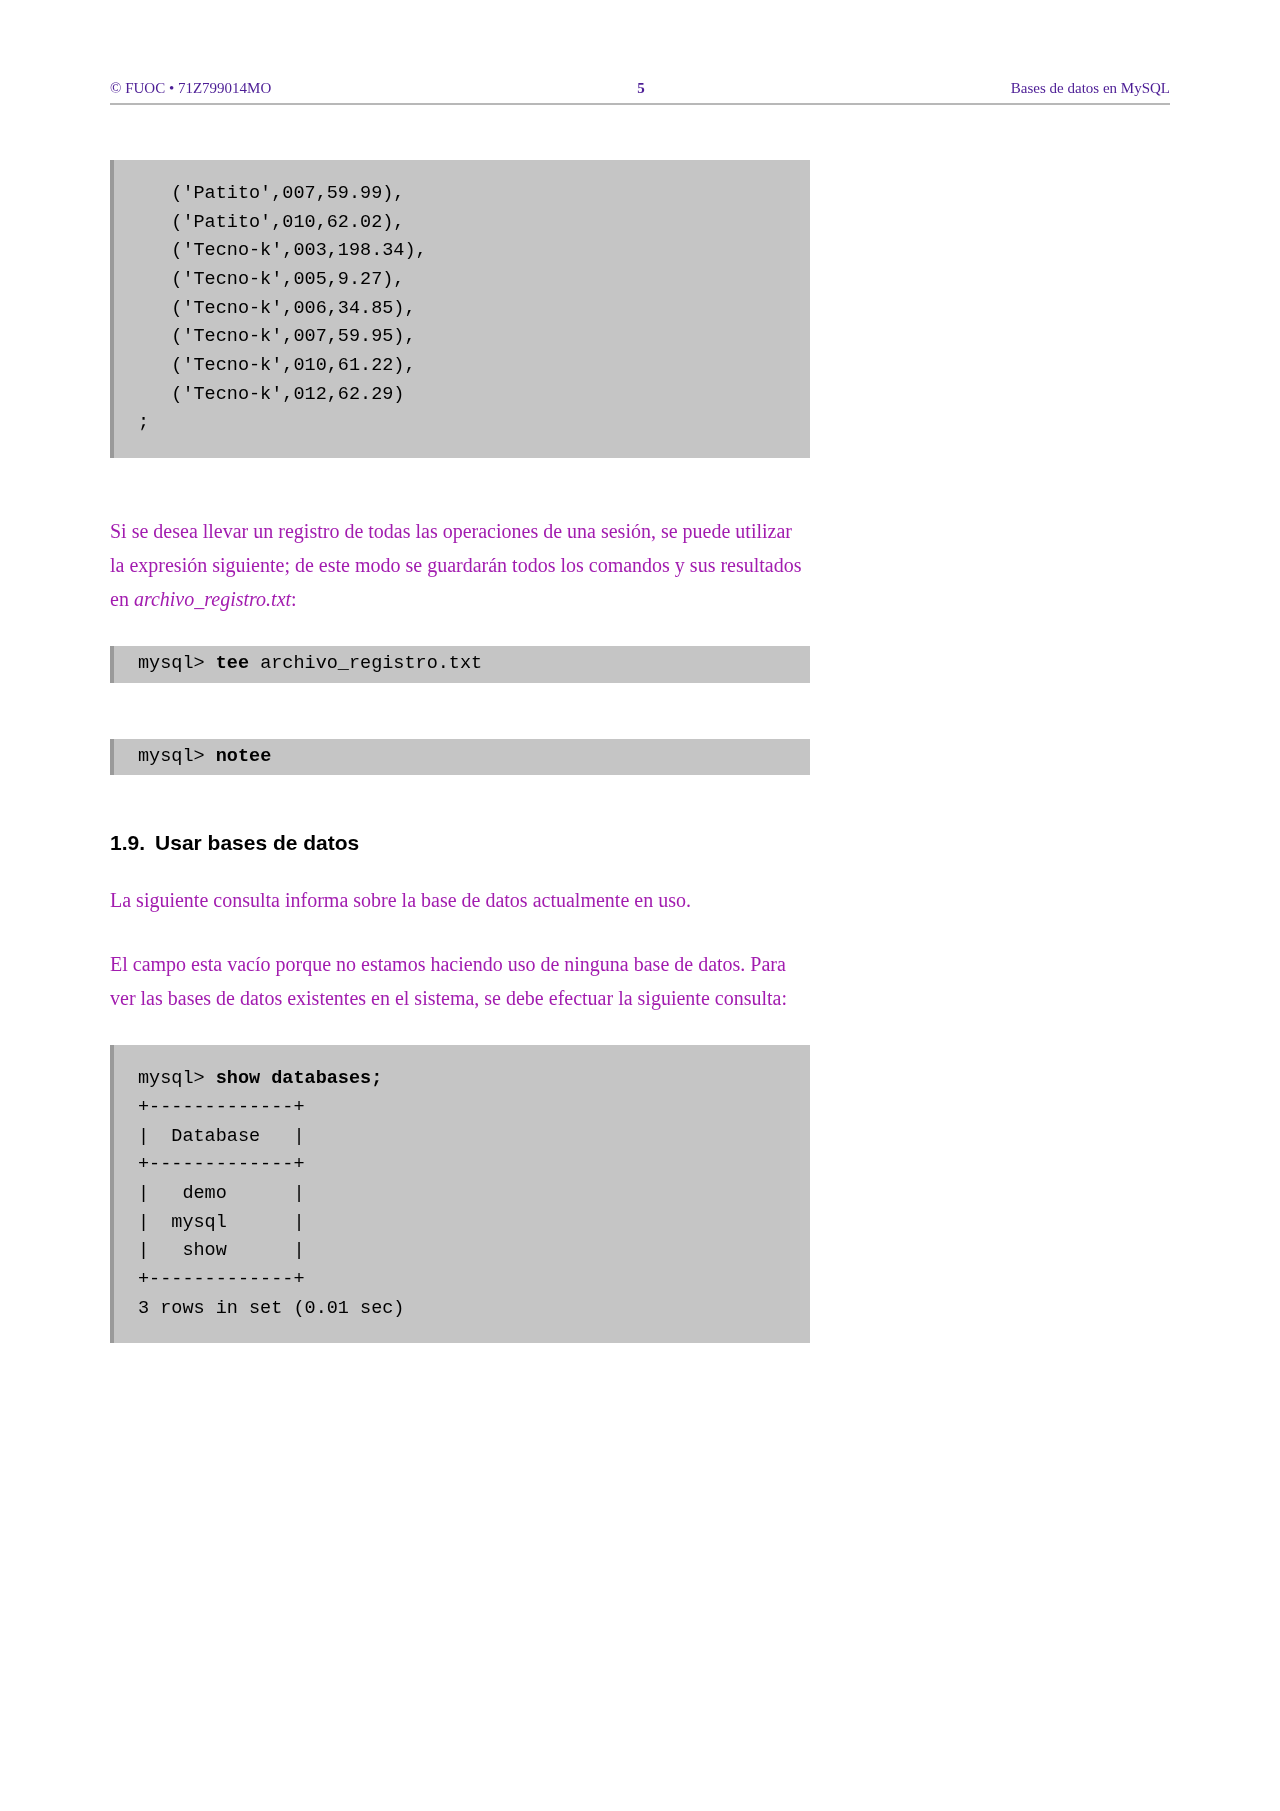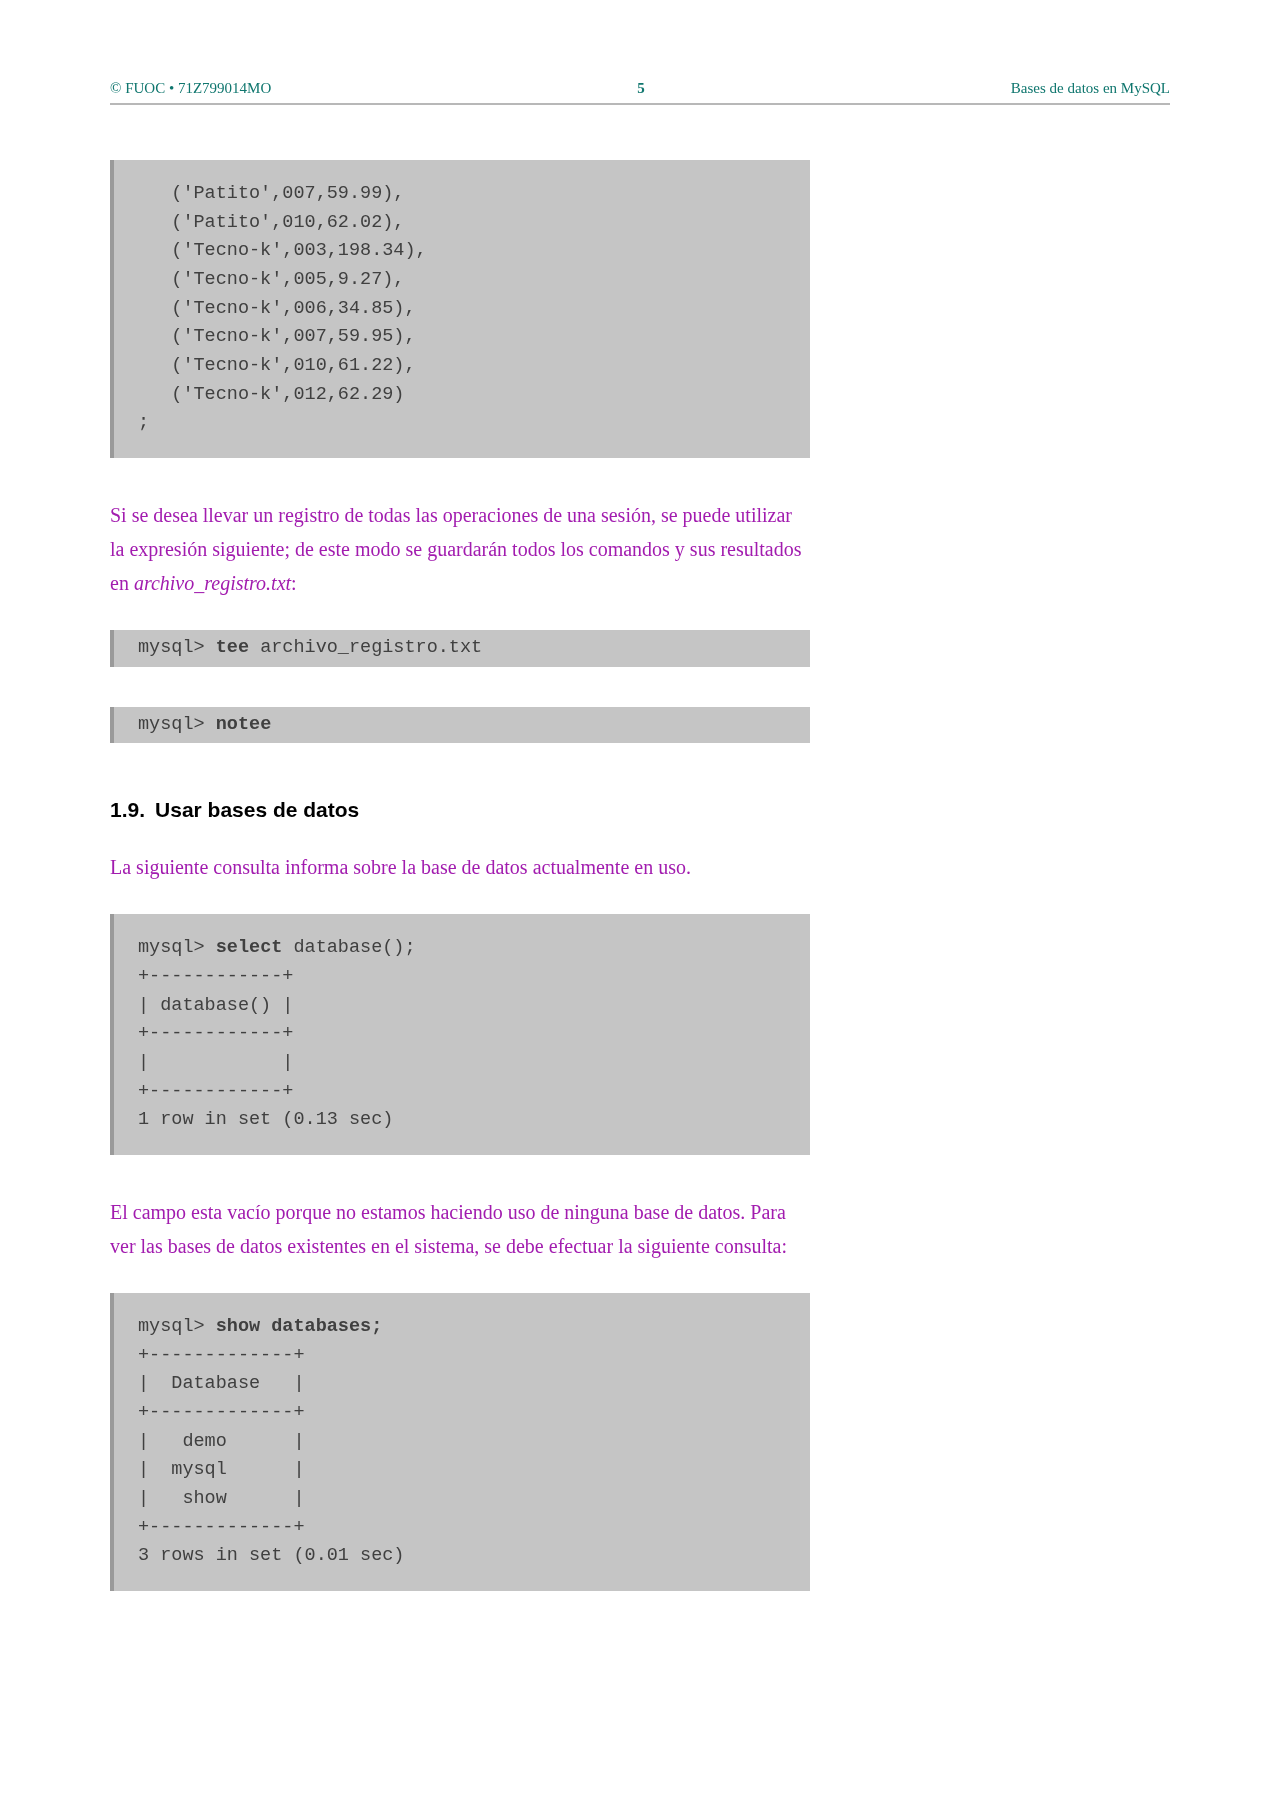--- a/index.html
+++ b/index.html
@@ -15,21 +15,21 @@
     margin: 0 auto;
     padding: 80px 110px 60px 110px;
     box-sizing: border-box;
     position: relative;
   }
   .header-row {
     display: flex;
     justify-content: space-between;
     align-items: baseline;
     font-size: 15px;
-    color: #0f766e;
+    color: #4c1d95;
     padding-bottom: 6px;
     border-bottom: 2px solid #b8b8b8;
     margin-bottom: 55px;
   }
   .header-left {
     font-weight: normal;
   }
   .header-center {
     font-weight: bold;
   }
@@ -40,22 +40,22 @@
     width: 700px;
   }
   .code-block {
     background: #c5c5c5;
     border-left: 4px solid #9a9a9a;
     padding: 20px 24px;
     font-family: 'Courier New', Courier, monospace;
     font-size: 18.5px;
     line-height: 1.55;
     white-space: pre;
-    margin-bottom: 40px;
-    color: #404040;
+    margin-bottom: 56px;
+    color: #000000;
   }
   .code-block.tight {
     padding: 4px 24px;
   }
   .body-text {
     font-size: 20px;
     line-height: 1.7;
     margin: 0 0 30px 0;
     color: #a21caf;
   }
@@ -102,27 +102,20 @@
 
     <div class="code-block tight"><span>mysql&gt; </span><span class="bold">tee</span><span> archivo_registro.txt</span></div>
 
 
     <div class="code-block tight"><span>mysql&gt; </span><span class="bold">notee</span></div>
 
     <h3 class="section-heading"><span class="num">1.9.</span><span>Usar bases de datos</span></h3>
 
     <p class="body-text">La siguiente consulta informa sobre la base de datos actualmente en uso.</p>
 
-    <div class="code-block"><span>mysql&gt; </span><span class="bold">select</span><span> database();</span>
-<span>+------------+</span>
-<span>| database() |</span>
-<span>+------------+</span>
-<span>|            |</span>
-<span>+------------+</span>
-<span>1 row in set (0.13 sec)</span></div>
 
     <p class="body-text">El campo esta vacío porque no estamos haciendo uso de ninguna base de datos. Para ver las bases de datos existentes en el sistema, se debe efectuar la siguiente consulta:</p>
 
     <div class="code-block"><span>mysql&gt; </span><span class="bold">show databases;</span>
 <span>+-------------+</span>
 <span>|  Database   |</span>
 <span>+-------------+</span>
 <span>|   demo      |</span>
 <span>|  mysql      |</span>
 <span>|   show      |</span>

